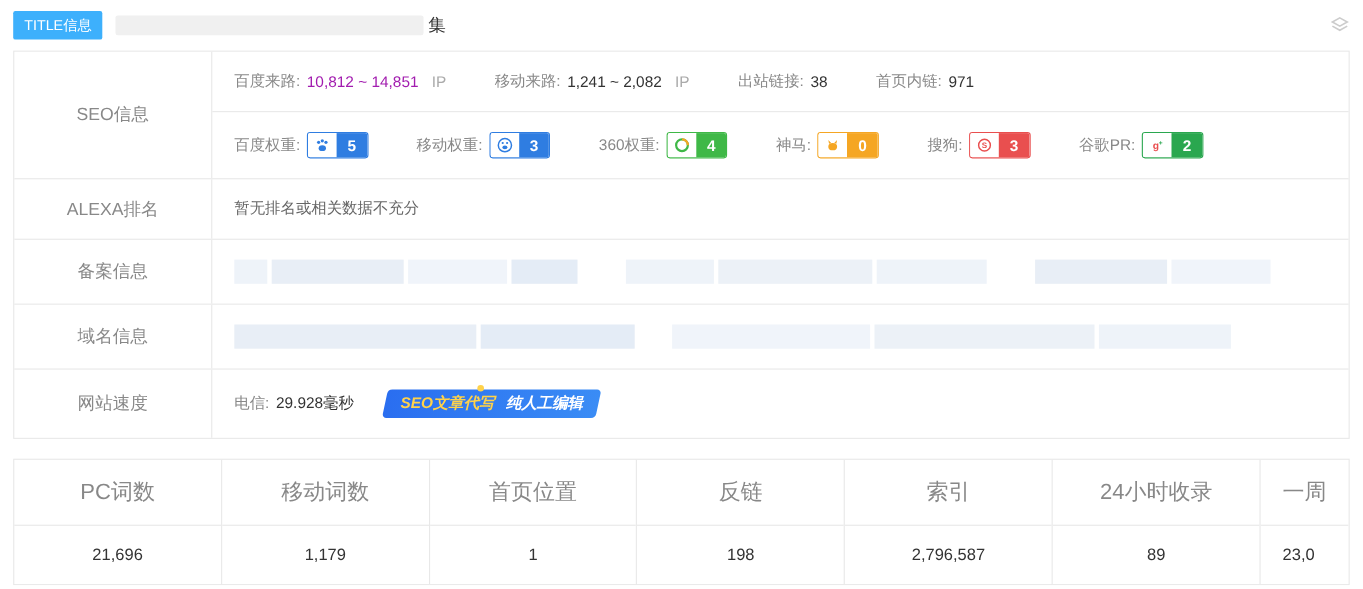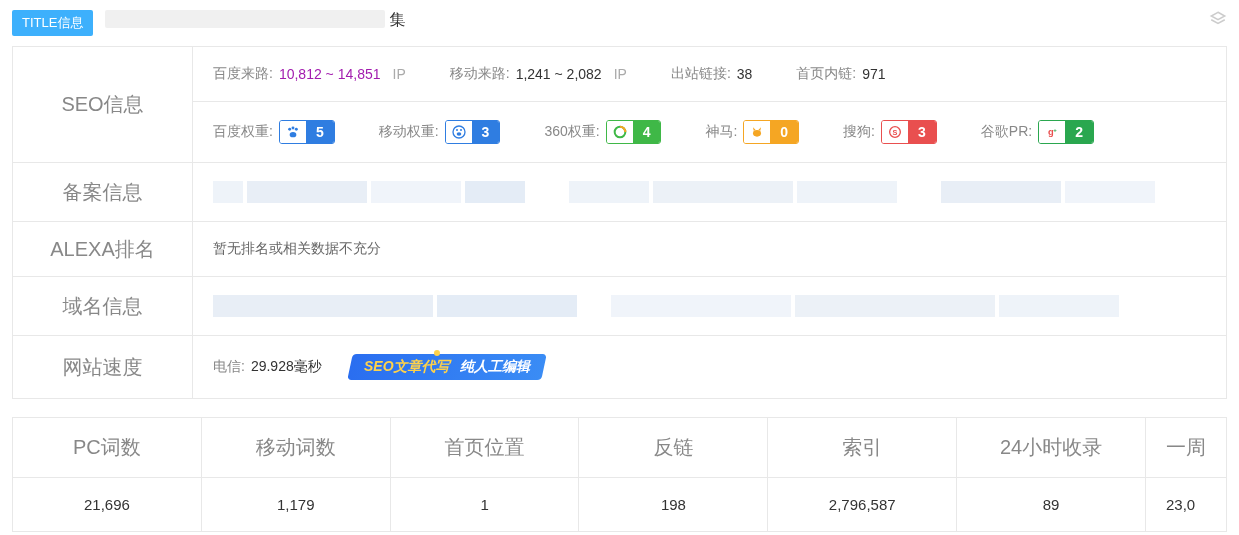--- a/index.html
+++ b/index.html
@@ -5,21 +5,21 @@
     * { margin: 0; padding: 0; box-sizing: border-box; }
     body {
       font-family: "Microsoft YaHei", Arial, sans-serif;
       font-size: 14px;
       color: #666;
       background: #fff;
       width: 1239px;
     }
     .header {
       display: flex;
-      align-items: flex-start;
+      align-items: center;
       padding: 10px 12px;
       gap: 12px;
     }
     .title-badge {
       background: #3db0fc;
       color: #fff;
       padding: 4px 10px;
       font-size: 13px;
       border-radius: 2px;
     }
@@ -49,21 +49,21 @@
     }
     .row:last-child { border-bottom: none; }
     .label-cell {
       width: 180px;
       min-width: 180px;
       display: flex;
       align-items: center;
       justify-content: center;
       color: #888;
       border-right: 1px solid #e8e8e8;
-      font-size: 20px;
+      font-size: 16px;
     }
     .content-cell {
       flex: 1;
       padding: 18px 20px;
       display: flex;
       align-items: center;
       gap: 28px;
       flex-wrap: wrap;
     }
     .seo-row .label-cell { }
@@ -290,20 +290,27 @@
             <span class="weight-icon">
                 <svg viewBox="0 0 24 24">
                   <text x="6" y="17" font-size="14" fill="#e94f4f" font-weight="bold">g</text>
                   <text x="14" y="12" font-size="9" fill="#2aa74f" font-weight="bold">+</text>
                 </svg>
               </span>
             <span class="weight-num">2</span>
           </span>
         </span>
       </div>
+    </div>
+  </div>
+
+  <div class="row">
+    <div class="label-cell">ALEXA排名</div>
+    <div class="content-cell">
+      <span>暂无排名或相关数据不充分</span>
     </div>
   </div>
 
   <div class="row">
     <div class="label-cell">备案信息</div>
     <div class="content-cell">
       <div class="redacted-blocks">
         <span class="rb rb1"></span>
           <span class="rb rb2"></span>
           <span class="rb rb3"></span>
@@ -311,27 +318,20 @@
         <span class="rb rb5" style="margin-left:40px"></span>
           <span class="rb rb6"></span>
           <span class="rb rb7"></span>
         <span class="rb rb8" style="margin-left:40px"></span>
           <span class="rb rb3"></span>
       </div>
     </div>
   </div>
 
   <div class="row">
-    <div class="label-cell">ALEXA排名</div>
-    <div class="content-cell">
-      <span>暂无排名或相关数据不充分</span>
-    </div>
-  </div>
-
-  <div class="row">
     <div class="label-cell">域名信息</div>
     <div class="content-cell">
       <div class="redacted-blocks">
         <span class="rb rb2" style="width:220px"></span>
           <span class="rb rb4" style="width:140px"></span>
         <span class="rb rb3" style="margin-left:30px;width:180px"></span>
           <span class="rb rb6" style="width:200px"></span>
         <span class="rb rb5" style="width:120px"></span>
       </div>
     </div>

